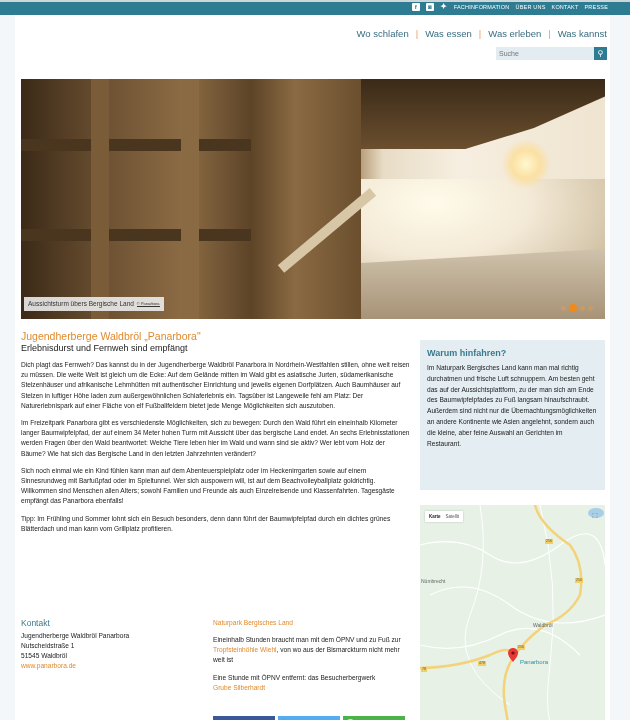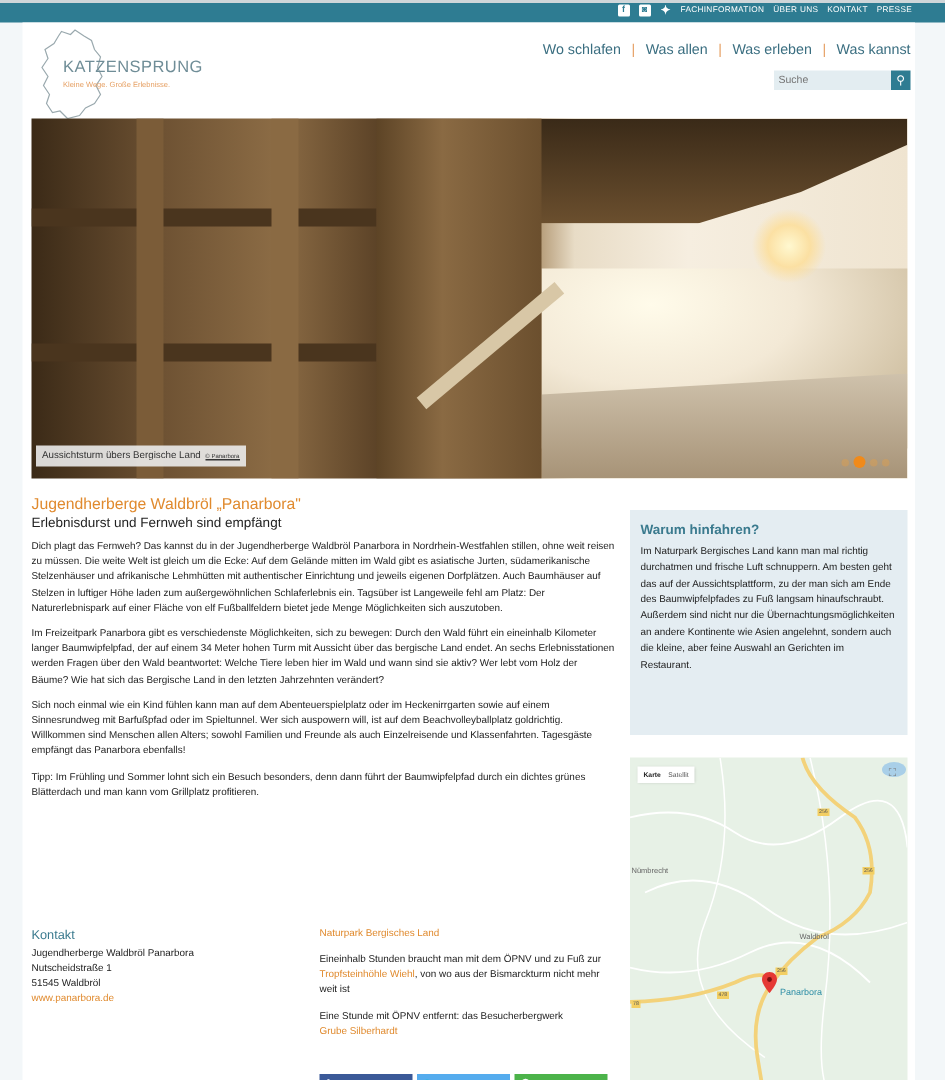--- a/index.html
+++ b/index.html
@@ -17,21 +17,21 @@
   .logo { position: absolute; left: 8px; top: 4px; width: 100px; height: 62px; }
   .logo svg { position: absolute; left: 0; top: 0; }
   .logo .name { position: absolute; left: 19px; top: 20px; font-size: 11px; color: #6f8d97; letter-spacing: 0.3px; }
   .logo .tag { position: absolute; left: 19px; top: 35px; font-size: 5px; color: #e6a064; }
 
   .mainnav { position: absolute; right: 3px; top: 13px; display: flex; align-items: center; font-size: 9.5px; color: #3a6e80; }
   .mainnav .sep { color: #e6a064; margin: 0 7px; }
   .mainnav a { color: #3a6e80; text-decoration: none; }
 
   .search { position: absolute; right: 3px; top: 32px; display: flex; }
-  .search input { width: 78px; height: 13px; background: #e3edf1; border: none; font-size: 7px; color: #555; padding-left: 3px; font-family: "Liberation Sans", sans-serif; }
+  .search input { width: 98px; height: 13px; background: #e3edf1; border: none; font-size: 7px; color: #555; padding-left: 3px; font-family: "Liberation Sans", sans-serif; }
   .search .btn { width: 13px; height: 13px; background: #2e7c92; color: #fff; font-size: 8px; line-height: 13px; text-align: center; }
 
   .hero { position: absolute; left: 6px; top: 64px; width: 584px; height: 240px; overflow: hidden;
     background: linear-gradient(90deg, #3b2a17 0%, #6e5233 15%, #8c6c45 28%, #5a4126 40%, #7a5b36 50%, #9c7c52 56%, #e8dcc6 62%, #f6eee0 75%, #efe4d0 100%); }
   .hero .sky { position: absolute; left: 340px; top: 100px; width: 244px; height: 120px; background: radial-gradient(ellipse at 30% 20%, #fffbea 0%, #f3e9d6 40%, #c8b797 90%); }
   .hero .roof { position: absolute; left: 330px; top: 0; width: 254px; height: 70px; background: linear-gradient(180deg, #3a2a18, #6b4f2e); clip-path: polygon(0 0,100% 0,100% 25%,72% 70%,45% 100%,0 100%); }
   .hero .sun { position: absolute; left: 480px; top: 60px; width: 50px; height: 50px; border-radius: 50%; background: radial-gradient(circle, #fff8d0 0%, rgba(255,220,140,.7) 40%, rgba(255,200,100,0) 70%); }
   .hero .tower { position: absolute; left: 230px; top: 0; width: 110px; height: 240px; background: linear-gradient(90deg, #5d4426, #8a6a43 40%, #6b4f2e); }
   .hero .post1 { position: absolute; left: 70px; top: 0; width: 18px; height: 240px; background: #7b5c38; }
   .hero .post2 { position: absolute; left: 160px; top: 0; width: 18px; height: 240px; background: #8a6a43; }
@@ -92,32 +92,25 @@
     <span class="sicon tw">✦</span>
     <span class="tl">Fachinformation</span>
     <span class="tl">Über uns</span>
     <span class="tl">Kontakt</span>
     <span class="tl">Presse</span>
   </div>
 </div>
 
 <div class="page">
 
-  <div class="logo">
-    <svg width="60" height="62" viewBox="0 0 60 62">
-      <path d="M18 2 L24 4 L27 1 L33 5 L38 8 L40 14 L44 19 L42 26 L45 32 L41 38 L44 44 L40 50 L34 53 L30 58 L22 60 L17 55 L12 56 L8 50 L10 44 L6 38 L9 32 L5 26 L9 20 L7 14 L13 10 L16 5 Z" fill="none" stroke="#9aa9ae" stroke-width="0.8"></path>
-    </svg>
-    <span class="name">KATZENSPRUNG</span>
-    <span class="tag">Kleine Wege. Große Erlebnisse.</span>
-  </div>
 
   <nav class="mainnav">
     <a>Wo schlafen</a>
     <span class="sep">|</span>
-    <a>Was allen</a>
+    <a>Was essen</a>
     <span class="sep">|</span>
     <a>Was erleben</a>
     <span class="sep">|</span>
     <a>Was kannst</a>
   </nav>
 
   <div class="search">
     <input type="text" placeholder="Suche" style="">
     <span class="btn">⚲</span>
   </div>

